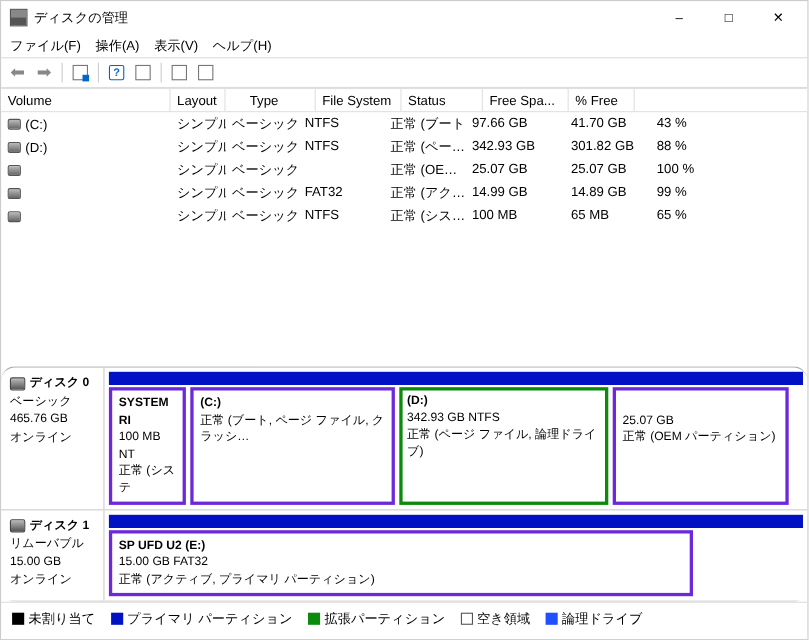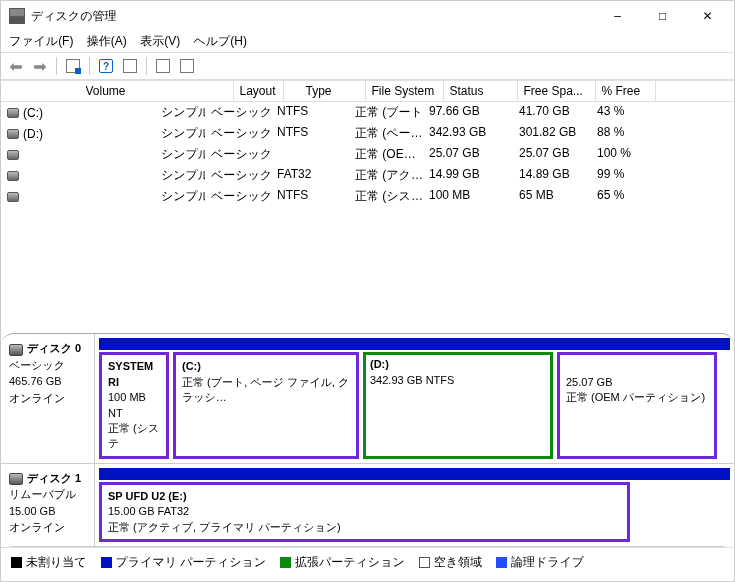--- a/index.html
+++ b/index.html
@@ -47,21 +47,21 @@
   display:flex;align-items:center;justify-content:center;
   font-size:14px; color:#555;
 }
 .tb-sep { width:1px; height:18px; background:#ccc; margin:0 3px;}
 .tb-arrow { color:#888; font-size:16px;}
 .tb-ico-box { width:14px; height:14px; border:1px solid #777; position:relative;}
 .tb-ico-box.blue::after{content:"";position:absolute;right:-2px;bottom:-2px;width:6px;height:6px;background:#06c;}
 .tb-help { color:#06c; font-weight:bold; border:1px solid #06c; border-radius:2px; width:14px;height:14px;font-size:10px;display:flex;align-items:center;justify-content:center;}
 
 .volume-list { flex:0 0 auto; }
-.col-headers { display:flex; background:#fff; border-top:1px solid #e0e0e0; border-bottom:1px solid #e0e0e0; font-size:12px;justify-content:center;}
+.col-headers { display:flex; background:#fff; border-top:1px solid #e0e0e0; border-bottom:1px solid #e0e0e0; font-size:12px;}
 .col-headers .col { padding:3px 6px; border-right:1px solid #e0e0e0;}
 .col.volume{width:154px;} .col.layout{width:50px;} .col.type{width:66px;margin-left:16px;}
 .col.fs{width:78px;} .col.status{width:74px;} .col.cap{width:90px;}
 .col.free{width:78px;} .col.pct{width:60px;}
 .vol-rows { height:150px; overflow:auto; }
 .vol-row { display:flex; padding:1px 0; font-size:12px;}
 .vol-row .c { padding:1px 6px; white-space:nowrap; overflow:hidden;}
 .c.volume{width:154px; display:flex; align-items:center; gap:4px;}
 .c.layout{width:50px;} .c.type{width:66px;} .c.fs{width:78px;}
 .c.status{width:74px;} .c.cap{width:90px;} .c.free{width:78px;} .c.pct{width:60px;}
@@ -231,20 +231,21 @@
             <div>100 MB NT</div>
             <div>正常 (システ</div>
           </div>
           <div class="part" style="width: 186px;">
             <div class="pname">(C:)</div>
             <div>正常 (ブート, ページ ファイル, クラッシ…</div>
           </div>
           <div class="part highlight" style="width: 190px;">
             <div class="pname">(D:)</div>
             <div>342.93 GB NTFS</div>
+            <div>正常 (ページ ファイル, 論理ドライブ)</div>
           </div>
           <div class="part" style="width: 160px;">
             <div>&nbsp;</div>
             <div>25.07 GB</div>
             <div>正常 (OEM パーティション)</div>
           </div>
         </div>
       </div>
     </div>
     <div class="disk-row">

